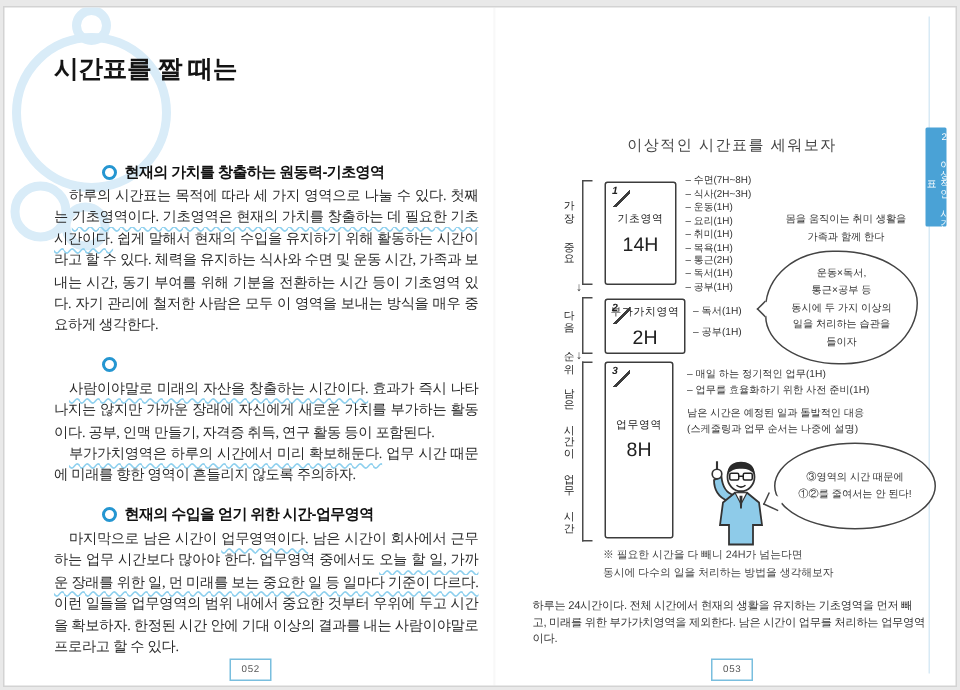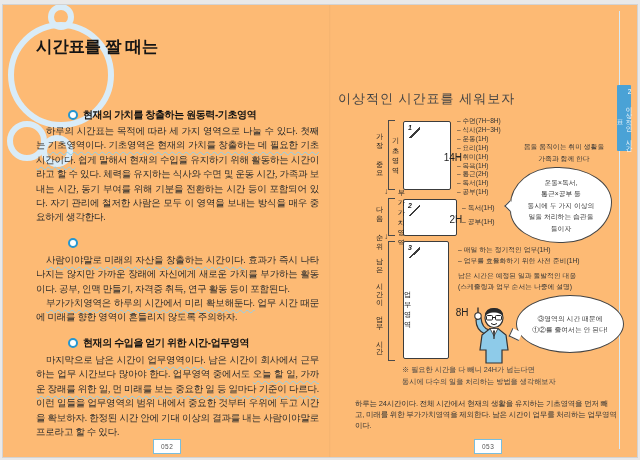--- a/index.html
+++ b/index.html
@@ -4,21 +4,21 @@
 <style>
   html,body{margin:0;padding:0;}
   body{
     width:640px;height:460px;position:relative;overflow:hidden;
     background:#e9e9e9;
     font-family:"Liberation Sans",sans-serif;
     -webkit-font-smoothing:antialiased;
   }
   .book{
     position:absolute;left:2px;top:4px;width:634px;height:452px;
-    background:#fdba74;border:1px solid #d3d3d3;overflow:hidden;
+    background:#ffffff;border:1px solid #d3d3d3;overflow:hidden;
   }
   .page{position:absolute;top:0;height:100%;}
   .page-left{left:0;width:327px;}
   .page-right{left:327px;width:307px;}
   .spine{position:absolute;left:326px;top:0;width:2px;height:100%;
     background:linear-gradient(90deg,rgba(0,0,0,0.04),rgba(0,0,0,0));}
 
   
   .watermark{position:absolute;left:-8px;top:-12px;z-index:0;}
   .title{
@@ -51,22 +51,22 @@
   .page-left .pagenum{left:150px;}
   .page-right .pagenum{left:144px;}
 
   
   .header-banner{
     position:absolute;left:37px;top:38px;width:236px;height:25px;
     border:1px solid #b5d9ec;border-top:2.5px solid #2b96d4;
     text-align:center;line-height:23px;font-size:12px;font-weight:bold;
     color:#1d8ccf;letter-spacing:-0.5px;background:#fff;
   }
-  .sketch-title{position:absolute;left:8px;top:85px;width:260px;
-    font-size:13px;color:#444;letter-spacing:1px;}
+  .sketch-title{position:absolute;left:28px;top:85px;width:260px;text-align:center;
+    font-size:10px;color:#444;letter-spacing:1px;}
   .sketch-subtitle{position:absolute;left:40px;top:99px;width:260px;text-align:center;
     font-size:7.5px;color:#555;letter-spacing:0.5px;}
   .edge-line{position:absolute;left:289px;top:6px;width:1px;height:438px;background:#d8eaf5;}
   .chapter-tab{
     position:absolute;left:287px;top:80px;width:14px;height:66px;
     background:#4aa2d6;color:#fff;border-radius:1px;
     writing-mode:vertical-rl;text-orientation:upright;
     font-size:6.5px;letter-spacing:0px;text-align:center;
     display:flex;align-items:center;justify-content:center;
   }
@@ -79,27 +79,27 @@
     font-size:7.2px;color:#222;letter-spacing:1.5px;line-height:10px;
   }
   .vl1{left:44px;top:123px;}
   .vl2{left:44px;top:196px;}
   .vl3{left:44px;top:248px;letter-spacing:0.5px;}
   .varrow{position:absolute;left:54px;font-size:8px;color:#333;}
   .va1{top:182px;} .va2{top:227px;}
 
   .tbox{
     position:absolute;border:1.4px solid #3c3c3c;border-radius:2px;background:#fff;
-    display:flex;flex-direction:row;align-items:center;justify-content:center;gap:44px;
+    display:flex;flex-direction:column;align-items:center;justify-content:center;
   }
   .tbox .blabel{font-size:7.2px;color:#222;letter-spacing:0.5px;}
-  .tbox .bhours{font-size:10px;color:#222;margin-top:4px;}
+  .tbox .bhours{font-size:13px;color:#222;margin-top:4px;}
   .tbox1{left:73px;top:116px;width:46px;height:67px;}
   .tbox2{left:73px;top:194px;width:52px;height:35px;}
-  .tbox3{left:73px;top:236px;width:46px;height:118px;justify-content:flex-start;padding-top:20px;box-sizing:border-box;}
+  .tbox3{left:73px;top:236px;width:46px;height:118px;justify-content:flex-start;padding-top:36px;box-sizing:border-box;}
   .corner{
     position:absolute;left:1px;top:1px;width:15px;height:15px;
     font-size:7px;color:#222;
     background:linear-gradient(135deg,transparent 62%,#3c3c3c 62%,#3c3c3c 70%,transparent 70%);
   }
   .corner b{position:absolute;left:3px;top:1px;font-weight:bold;font-style:italic;}
 
   .hand-list{position:absolute;}
   .hl1{left:127px;top:112px;}
   .hl1 .item{font-size:6.6px;line-height:8.9px;color:#333;white-space:nowrap;}
@@ -156,21 +156,21 @@
     <h1 class="title">
       <span>시간표를 짤 때는</span><br>
     </h1>
 
     <div class="content">
       <div class="section">
         <div class="sec-head">
           <span class="bullet"></span>
           <span class="htext">현재의 가치를 창출하는 원동력-기초영역</span>
         </div>
-        <p class="para"><span>하루의 시간표는 목적에 따라 세 가지 영역으로 나눌 수 있다. 첫째는 </span><span class="wavy">기초영역이다. 기초영역은 현재의 가치를 창출하는 데 필요한 기초 시간이다.</span><span> 쉽게 말해서 현재의 수입을 유지하기 위해 활동하는 시간이라고 할 수 있다. 체력을 유지하는 식사와 수면 및 운동 시간, 가족과 보내는 시간, 동기 부여를 위해 기분을 전환하는 시간 등이 포함되어 있다. 자기 관리에 철저한 사람은 모두 이 영역을 보내는 방식을 매우 중요하게 생각한다.</span></p>
+        <p class="para"><span>하루의 시간표는 목적에 따라 세 가지 영역으로 나눌 수 있다. 첫째는 </span><span class="wavy">기초영역이다. 기초영역은 현재의 가치를 창출하는 데 필요한 기초 시간이다.</span><span> 쉽게 말해서 현재의 수입을 유지하기 위해 활동하는 시간이라고 할 수 있다. 체력을 유지하는 식사와 수면 및 운동 시간, 가족과 보내는 시간, 동기 부여를 위해 기분을 전환하는 시간 등이 기초영역 있다. 자기 관리에 철저한 사람은 모두 이 영역을 보내는 방식을 매우 중요하게 생각한다.</span></p>
       </div>
 
       <div class="section">
         <div class="sec-head">
           <span class="bullet"></span>
         </div>
         <p class="para"><span class="wavy">사람이야말로 미래의 자산을 창출하는 시간이다.</span><span> 효과가 즉시 나타나지는 않지만 가까운 장래에 자신에게 새로운 가치를 부가하는 활동이다. 공부, 인맥 만들기, 자격증 취득, 연구 활동 등이 포함된다.</span></p>
         <p class="para"><span class="wavy">부가가치영역은 하루의 시간에서 미리 확보해둔다.</span><span> 업무 시간 때문에 미래를 향한 영역이 흔들리지 않도록 주의하자.</span></p>
       </div>
 

